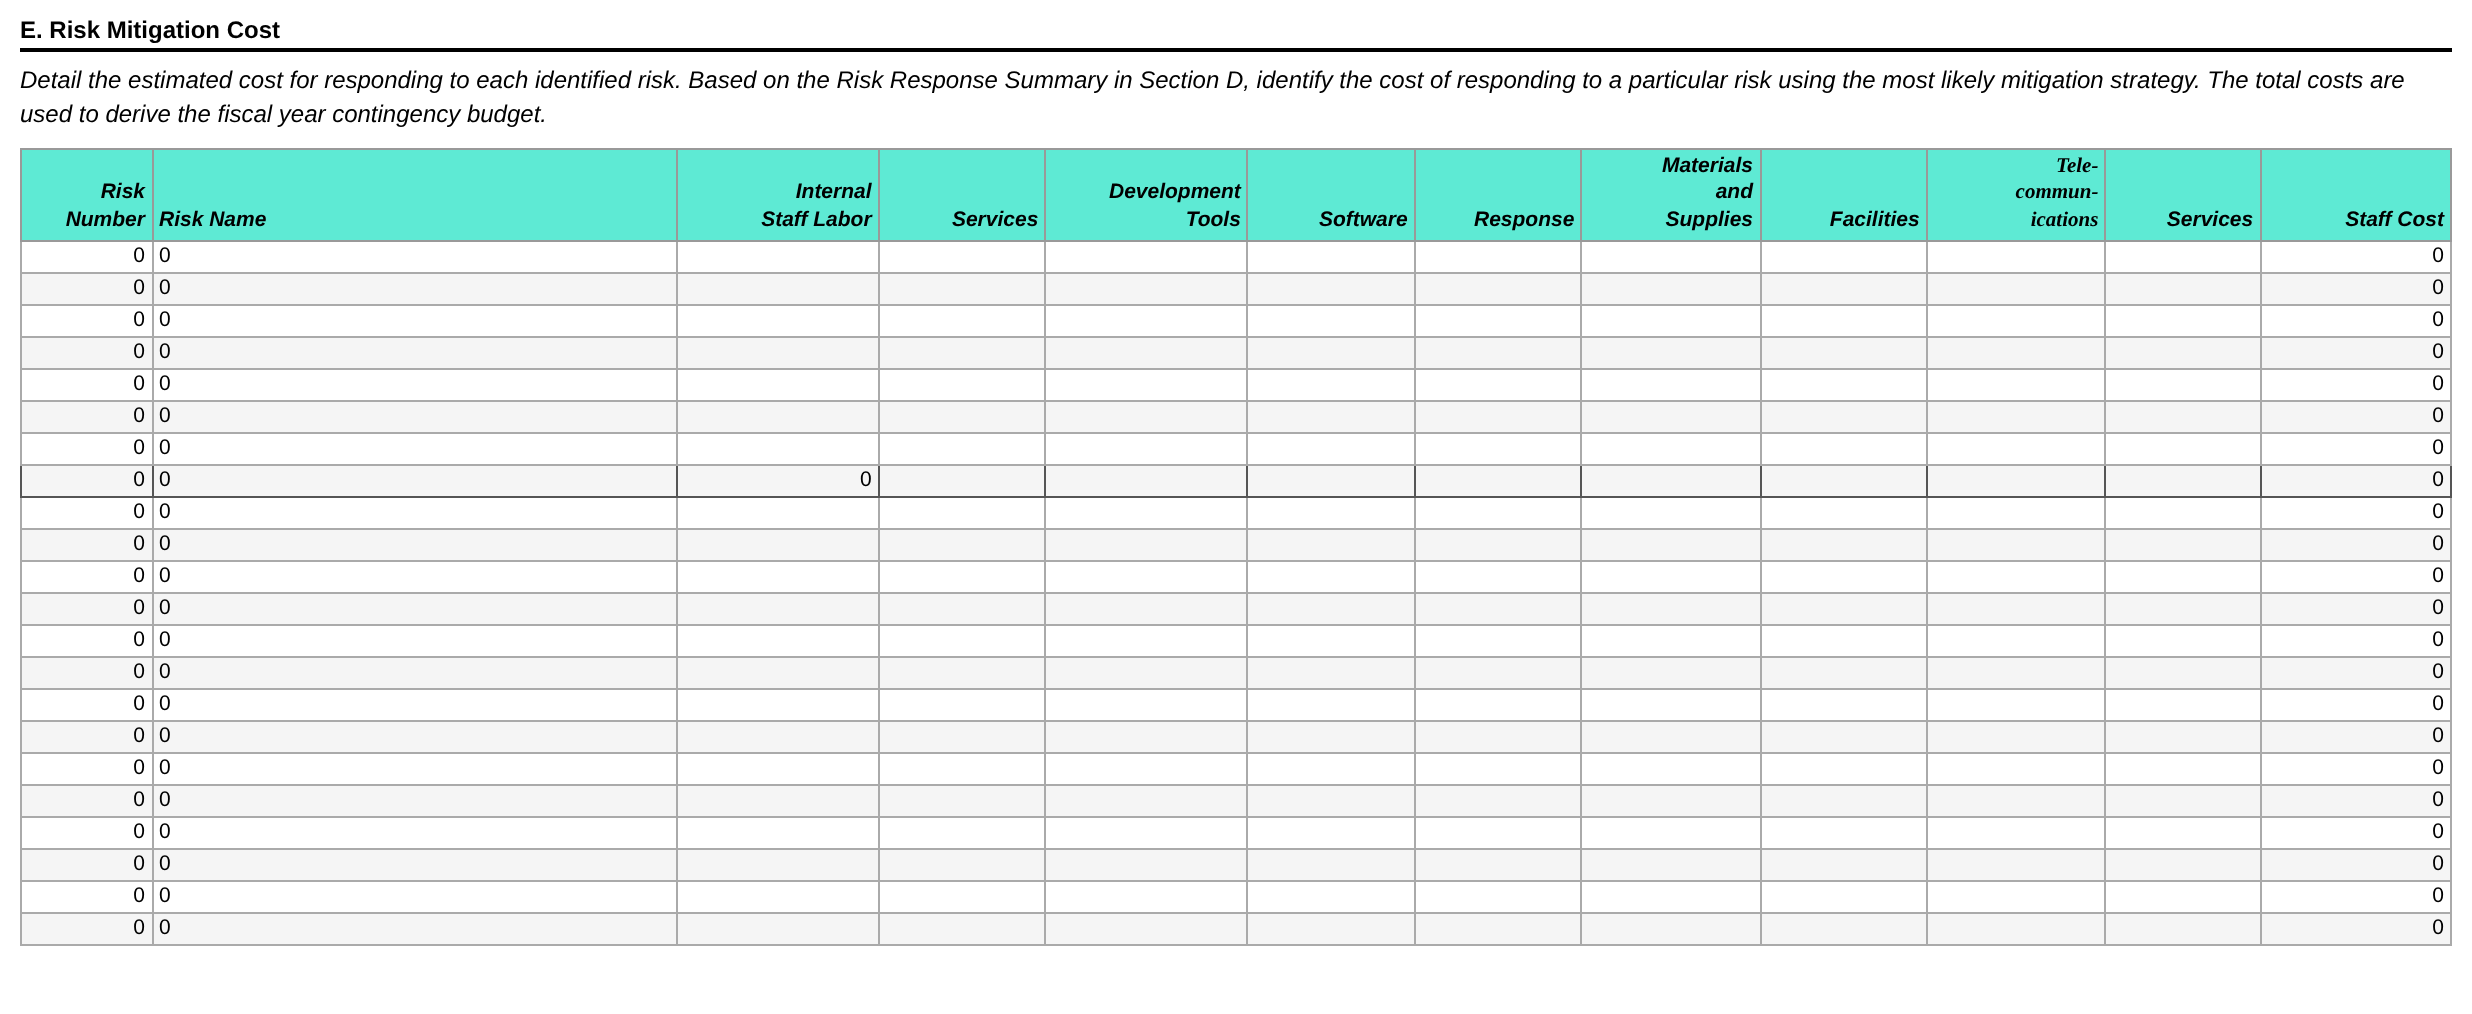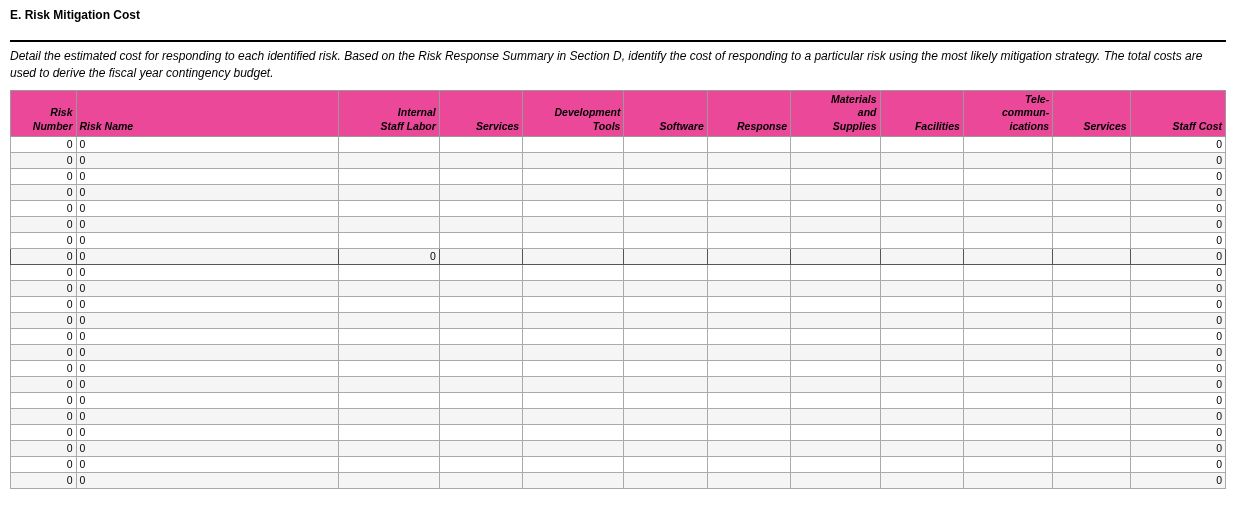--- a/index.html
+++ b/index.html
@@ -10,21 +10,21 @@
       color: #000;
       width: 1236px;
     }
     .page {
       padding: 8px 10px;
     }
     .section-title {
       font-weight: bold;
       font-size: 12px;
       border-bottom: 2px solid #000;
-      padding-bottom: 18px;
+      padding-bottom: 2px;
       margin-bottom: 6px;
     }
     .description {
       font-style: italic;
       font-size: 12px;
       margin-bottom: 8px;
       line-height: 1.4;
     }
     .table-wrapper {
       width: 100%;
@@ -35,21 +35,21 @@
       border-collapse: collapse;
       font-size: 10.5px;
     }
     thead tr th {
       border: 1px solid #999;
       padding: 2px 3px;
       vertical-align: bottom;
       text-align: right;
       font-weight: bold;
       font-style: italic;
-      background: #ec4899;
+      background: #5eead4;
       line-height: 1.3;
     }
     tbody tr td {
       border: 1px solid #aaa;
       padding: 1px 3px;
       height: 16px;
       text-align: right;
       font-size: 10.5px;
       vertical-align: middle;
     }
@@ -97,21 +97,21 @@
           </th>
           <th style="width:70px;">
             <span>Response</span>
           </th>
           <th style="width:75px;">
             <span>Materials<br>and<br>Supplies</span>
           </th>
           <th style="width:70px;">
             <span>Facilities</span>
           </th>
-          <th style="width:75px;">
+          <th style="width:75px;font-family:Liberation Serif, serif;">
             <span>Tele-<br>commun-<br>ications</span>
           </th>
           <th style="width:65px;">
             <span>Services</span>
           </th>
           <th style="width:80px;">
             <span>Staff Cost</span>
           </th>
         </tr>
       </thead>

